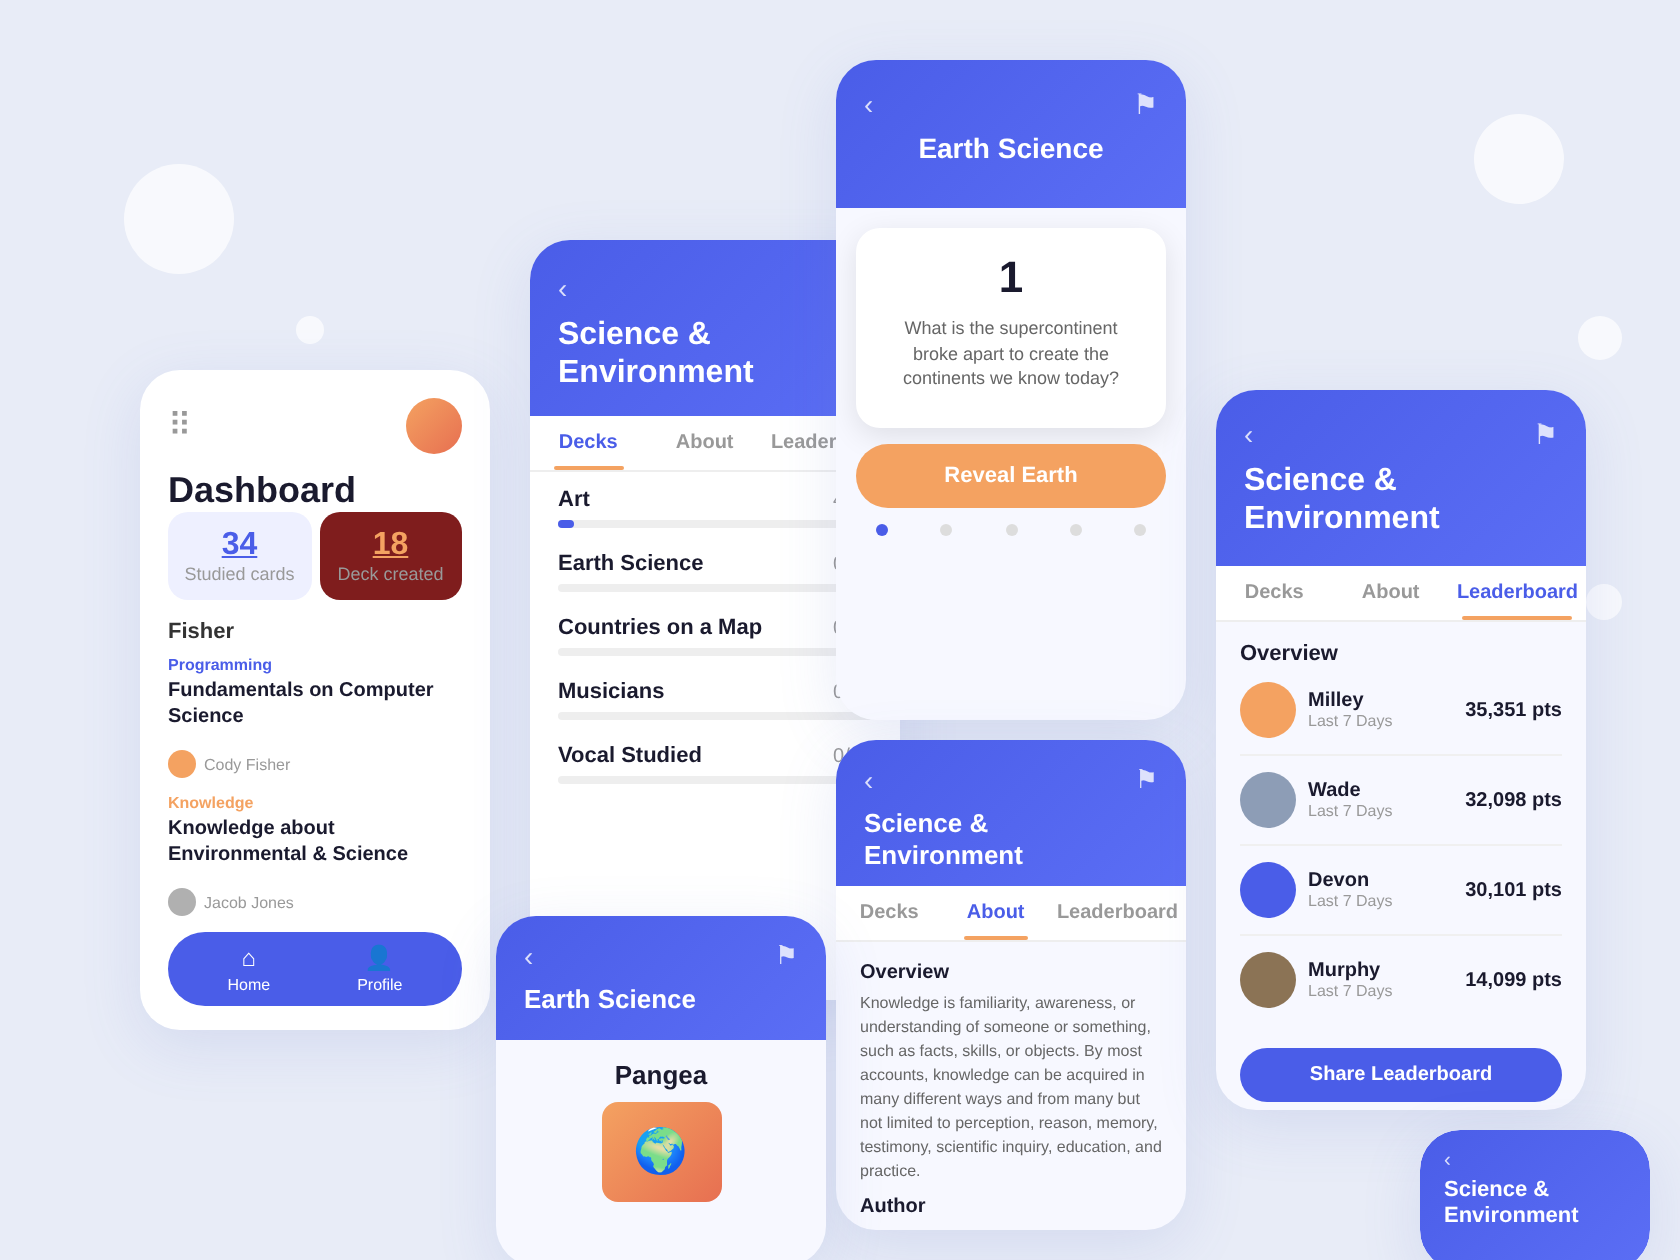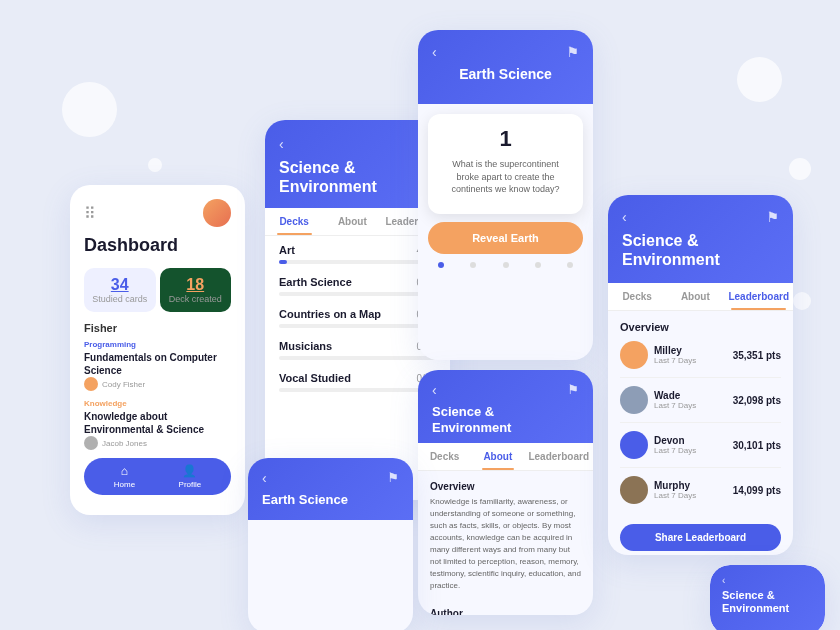--- a/index.html
+++ b/index.html
@@ -48,37 +48,37 @@
       align-items: center;
       margin-bottom: 8px;
     }
     .dashboard-grid { display: grid; grid-template-columns: 1fr 1fr; gap: 4px; }
     .dash-dot { font-size: 16px; color: #999; }
     .avatar-circle {
       width: 28px; height: 28px; border-radius: 50%;
       background: linear-gradient(135deg, #f4a261, #e76f51);
     }
     .dashboard-title {
-      font-size: 18px; font-weight: 700; color: #1a1a2e; margin-bottom: 12px;
+      font-size: 18px; font-weight: 700; color: #1a1a2e; margin-bottom: 0;
     }
     .stat-box {
       border-radius: 10px; padding: 8px; text-align: center;
     }
     .stat-box.blue { background: #eef0ff; }
-    .stat-box.orange { background: #14532d; }
+    .stat-box.orange { background: #7f1d1d; }
     .stat-number { font-size: 16px; font-weight: 700; text-decoration: underline; }
     .stat-number.blue { color: #4a5de8; }
     .stat-number.orange { color: #f4a261; }
     .stat-label { font-size: 9px; color: #999; }
     .classes-title { font-size: 11px; font-weight: 600; color: #333; margin: 10px 0 6px; }
     .class-item { margin-bottom: 8px; }
     .class-tag { font-size: 8px; color: #4a5de8; font-weight: 600; margin-bottom: 2px; }
     .class-tag.knowledge { color: #f4a261; }
     .class-name { font-size: 10px; font-weight: 600; color: #1a1a2e; line-height: 1.3; }
-    .class-author { display: flex; align-items: center; gap: 4px; margin-top: 0; }
+    .class-author { display: flex; align-items: center; gap: 4px; margin-top: 10px; }
     .author-dot { width: 14px; height: 14px; border-radius: 50%; background: #ddd; }
     .author-name { font-size: 8px; color: #999; }
     .dash-nav {
       display: flex; justify-content: space-around;
       background: #4a5de8; border-radius: 25px; padding: 6px 8px; margin-top: 8px;
     }
     .nav-btn {
       display: flex; flex-direction: column; align-items: center; gap: 2px;
     }
     .nav-icon { font-size: 12px; color: white; }
@@ -374,30 +374,36 @@
     <div class="card-title" style="font-size:13px;">Science &amp;<br>Environment</div>
   </div>
   <div class="card-tabs">
     <div class="tab">Decks</div>
     <div class="tab active">About</div>
     <div class="tab">Leaderboard</div>
   </div>
   <div class="about-content">
     <div class="about-section-title">Overview</div>
     <div class="about-text">Knowledge is familiarity, awareness, or understanding of someone or something, such as facts, skills, or objects. By most accounts, knowledge can be acquired in many different ways and from many but not limited to perception, reason, memory, testimony, scientific inquiry, education, and practice.</div>
-    <div class="about-section-title" style="margin-top:16px">Author</div>
+    <div class="about-section-title" style="margin-top:6px">Author</div>
   </div>
 </div>
 
 <div class="card earth-card" style="background:#f7f8ff;">
   <div class="earth-header" style="position:relative">
     <div class="back-btn">‹</div>
     <span style="position:absolute;right:14px;top:12px;font-size:13px;color:white;opacity:0.8">⚑</span>
     <div class="card-title" style="font-size:13px;">Earth Science</div>
   </div>
+  <div class="earth-body" style="text-align:center">
+    <div class="pangea-title">Pangea</div>
+    <div class="pangea-img">
+      <span>🌍</span>
+    </div>
+  </div>
 </div>
 
 <div class="card leader-card" style="background:#f7f8ff;">
   <div class="leader-header" style="position:relative">
     <div class="back-btn">‹</div>
     <span style="position:absolute;right:14px;top:14px;font-size:14px;color:white;opacity:0.8">⚑</span>
     <div class="card-title">Science &amp;<br>Environment</div>
   </div>
   <div class="card-tabs">
     <div class="tab">Decks</div>

